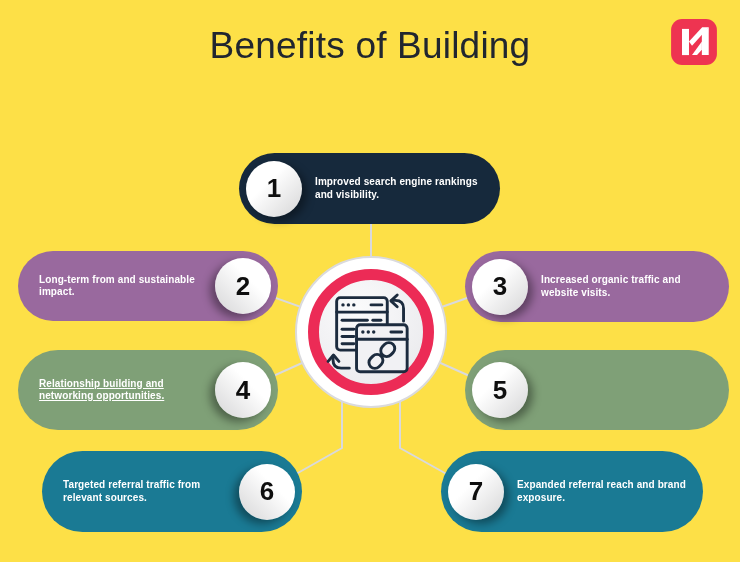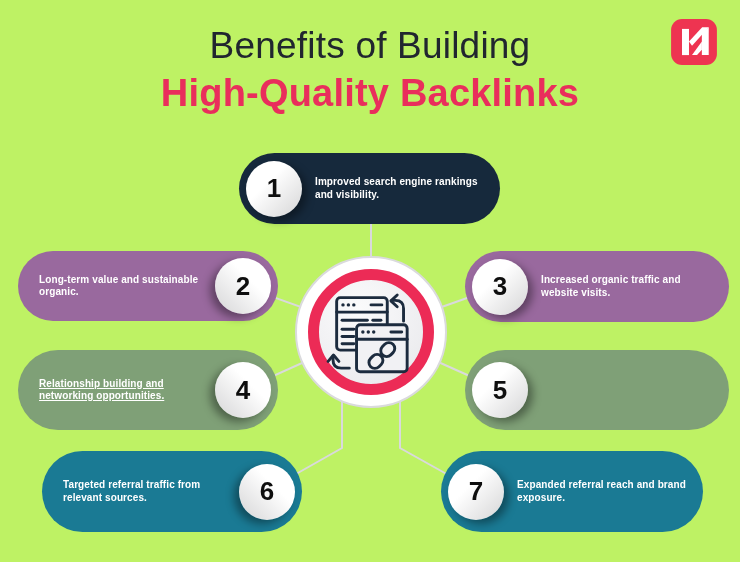--- a/index.html
+++ b/index.html
@@ -1,19 +1,19 @@
 <!DOCTYPE html>
 <html><head>
 <meta charset="utf-8">
 <style>
   * { margin:0; padding:0; box-sizing:border-box; }
   html,body { background:#ffffff; }
   body { font-family:"Liberation Sans", sans-serif; }
   .canvas {
-    position:relative; width:740px; height:562px; background:#bef264;
+    position:relative; width:740px; height:562px; background:#fde047;
     overflow:hidden; margin:0 auto;
   }
   
   .title { position:absolute; top:22px; left:0; width:740px; text-align:center; z-index:3; }
   .title-line1 { font-size:37px; font-weight:500; color:#21262f; letter-spacing:0.2px; line-height:1.3; }
   .title-line2 { font-size:38px; font-weight:700; color:#e92e5c; letter-spacing:0.2px; line-height:1.25; }
   .logo { position:absolute; top:18px; left:670px; width:48px; height:48px; z-index:3; }
   
   .connectors { position:absolute; inset:0; z-index:0; }
   
@@ -67,21 +67,20 @@
       <line x1="501" y1="286" x2="371" y2="332"></line>
       <line x1="242" y1="390" x2="371" y2="332"></line>
       <line x1="501" y1="390" x2="371" y2="332"></line>
       <polyline points="342,385 342,448 266,491"></polyline>
       <polyline points="400,385 400,448 477,491"></polyline>
     </g>
   </svg>
 
   <div class="title">
     <div class="title-line1">Benefits of Building</div>
-    <div class="title-line2">High-Quality Backlinks</div>
   </div>
 
   <div class="logo">
     <svg viewBox="0 0 44 44" width="48" height="48">
       <rect x="1" y="1" width="42" height="42" rx="10" fill="#ee3451"></rect>
       <rect x="11" y="10" width="6.4" height="24" fill="#ffffff"></rect>
       <polygon points="17.4,21.5 29.5,8.5 35.5,8.5 20.2,25.5" fill="#ffffff"></polygon>
       <polygon points="29.2,13.5 35.5,8.5 35.5,34 29.2,34" fill="#ffffff"></polygon>
       <polygon points="20.2,34 29.2,21.5 29.2,29 24.8,34" fill="#ffffff"></polygon>
     </svg>
@@ -127,21 +126,21 @@
       </svg>
     </div>
   </div>
 
   <div class="pill" id="pill-1" style="background: rgb(22, 41, 60);">
     <div class="num-circle circ-left">1</div>
     <div class="pill-text text-after-circle">Improved search engine rankings and visibility.</div>
   </div>
 
   <div class="pill" id="pill-2" style="background: rgb(153, 105, 158);">
-    <div class="pill-text text-before-circle">Long-term value and sustainable organic.</div>
+    <div class="pill-text text-before-circle">Long-term from and sustainable impact.</div>
     <div class="num-circle circ-right">2</div>
   </div>
 
   <div class="pill" id="pill-3" style="background: rgb(153, 105, 158);">
     <div class="num-circle circ-left">3</div>
     <div class="pill-text text-after-circle">Increased organic traffic and website visits.</div>
   </div>
 
   <div class="pill" id="pill-4" style="background: rgb(127, 160, 119);">
     <div class="pill-text text-before-circle">Relationship building and networking opportunities.</div>

